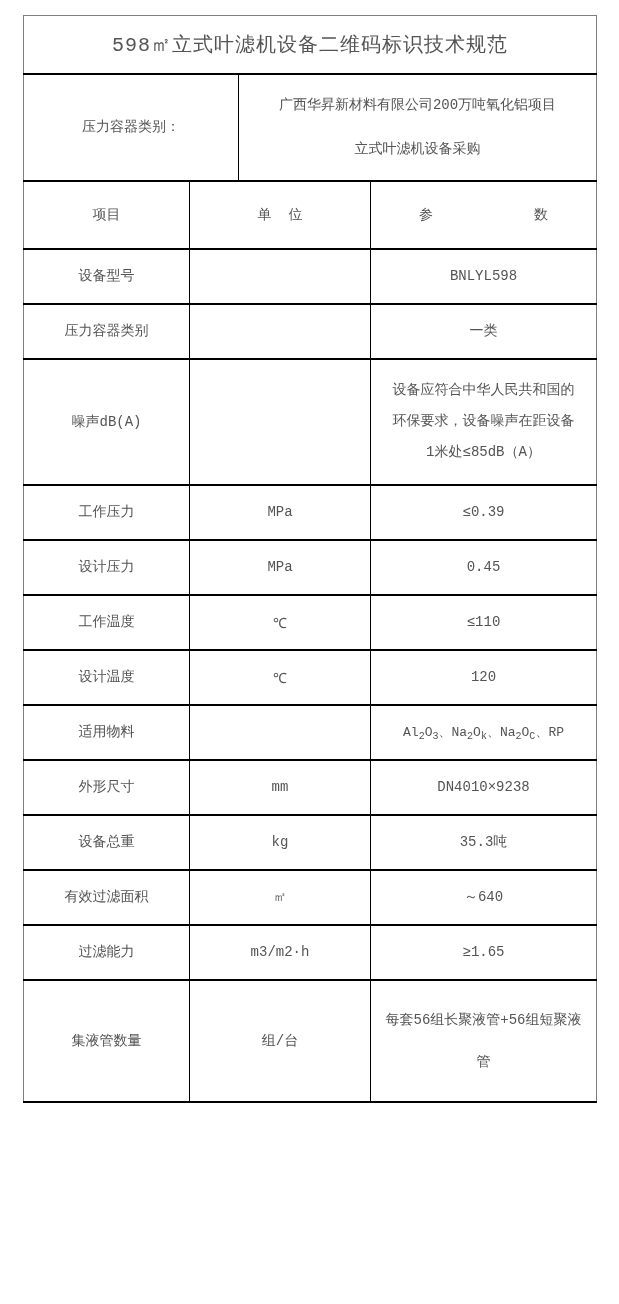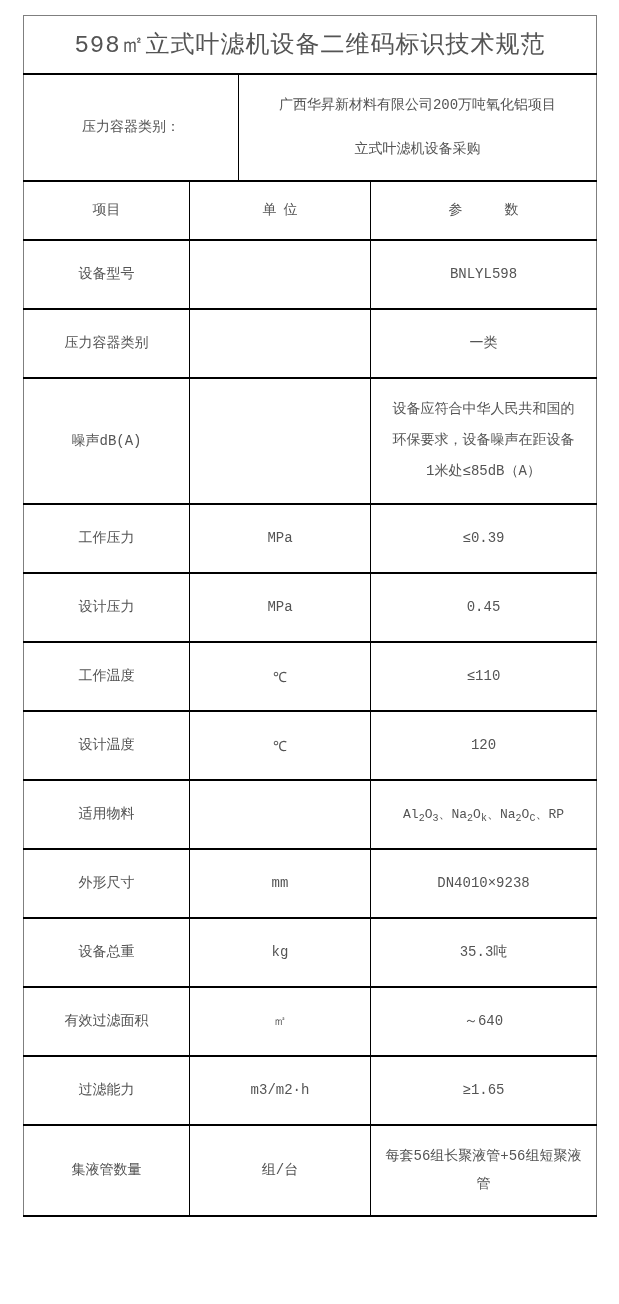--- a/index.html
+++ b/index.html
@@ -25,28 +25,28 @@
     text-align:center;
     vertical-align:middle;
     padding:0;
     overflow:hidden;
   }
   tr.r-first td{border-top:1px solid #7f7f7f;}
   td.edge-l{border-left:1px solid #7f7f7f;}
   td.edge-r{border-right:1px solid #7f7f7f;}
   tr.h-title{height:58px;}
   tr.h-project{height:107px;}
-  tr.h-head{height:59px;font-family:Liberation Serif, serif;}
-  tr.h-std{height:69px;}
+  tr.h-head{height:68px;}
+  tr.h-std{height:55px;}
   tr.h-noise{height:126px;}
   tr.h-last{height:91px;}
-  .title-cell{font-size:24px;letter-spacing:1px;}
+  .title-cell{font-size:20px;letter-spacing:1px;}
   .pre{white-space:pre;}
   .noise-cell{line-height:31px;padding:2px 19px;}
-  .last-cell{line-height:28px;padding:9px 14px;}
+  .last-cell{line-height:42px;padding:18px 14px;}
   .proj-line{line-height:44px;}
   sub{font-size:10px;line-height:0;vertical-align:-3px;}
 </style>
 </head>
 <body>
 
 <div class="page">
   <table class="spec">
     <colgroup>
       <col style="width:166px">

